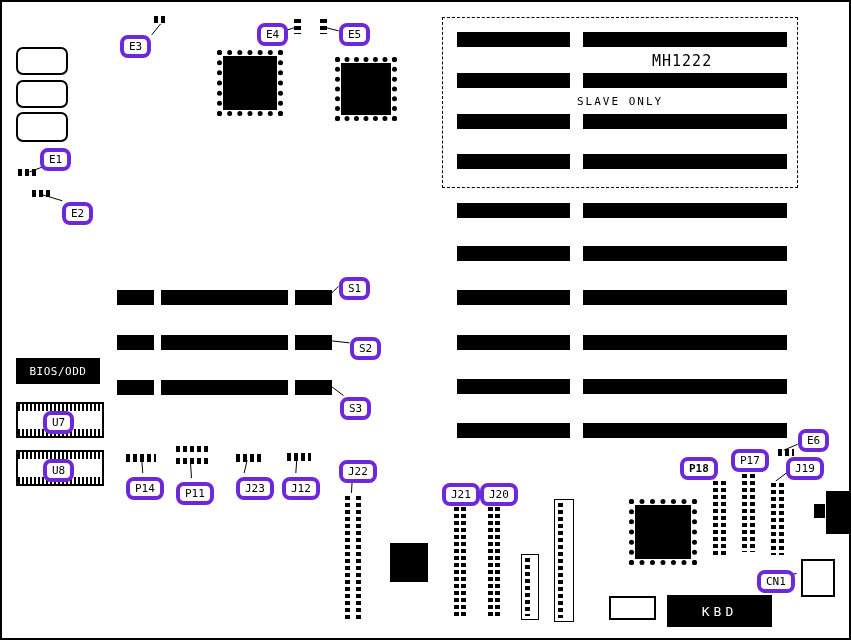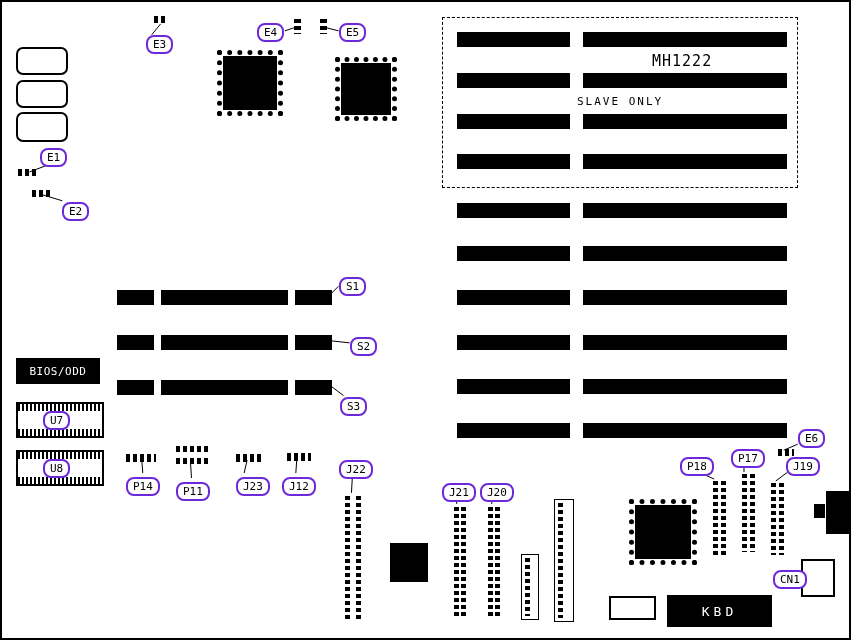--- a/index.html
+++ b/index.html
@@ -1,20 +1,20 @@
 <!DOCTYPE html>
 <html><head>
 <meta charset="utf-8">
 <style>
   * { margin:0; padding:0; box-sizing:border-box; }
   html,body { background:#fff; }
   body { font-family:"DejaVu Sans Mono","Liberation Mono",monospace; color:#000; }
   .board { position:relative; width:851px; height:640px; background:#fff; border:2px solid #000; overflow:hidden; }
 
-  .callout { position:absolute; border:2px solid #6d28d9; border-radius:8px; background:#fff;
+  .callout { position:absolute; border:4px solid #6d28d9; border-radius:8px; background:#fff;
              font-size:11px; line-height:15px; padding:0 5px; white-space:nowrap; z-index:6; }
 
   .cap { position:absolute; left:14px; width:52px; height:28px; border:2px solid #000; border-radius:7px; background:#fff; }
 
   .qfp { position:absolute; border:5px dotted #000; background:transparent; }
   .qfp::after { content:""; position:absolute; inset:1px; background:#000; }
 
   .dashed-box { position:absolute; border:1px dashed #000; }
 
   .isa-slot { position:absolute; left:455px; width:330px; height:15px; background:#000; }
@@ -145,37 +145,37 @@
 
   <div class="blackbox" style="left:388px;top:541px;width:38px;height:39px;"></div>
   <div class="whitebox" style="left:607px;top:594px;width:47px;height:24px;"></div>
   <div class="whitebox" style="left:799px;top:557px;width:34px;height:38px;"></div>
   <div class="blackbox" style="left:824px;top:489px;width:23px;height:43px;"></div>
   <div class="blackbox" style="left:812px;top:502px;width:11px;height:14px;"></div>
   <div class="kbd-box">KBD</div>
 
   <div class="callout" style="left:38px;top:146px;">E1</div>
   <div class="callout" style="left:50px;top:200px;margin-left:10px;">E2</div>
-  <div class="callout" style="left:144px;top:33px;">E3</div>
+  <div class="callout" style="left:118px;top:33px;">E3</div>
   <div class="callout" style="left:255px;top:21px;">E4</div>
   <div class="callout" style="left:337px;top:21px;">E5</div>
   <div class="callout" style="left:796px;top:427px;">E6</div>
 
   <div class="callout" style="left:337px;top:275px;">S1</div>
   <div class="callout" style="left:348px;top:335px;">S2</div>
   <div class="callout" style="left:338px;top:395px;">S3</div>
 
   <div class="callout" style="left:41px;top:409px;">U7</div>
   <div class="callout" style="left:41px;top:457px;">U8</div>
 
   <div class="callout" style="left:124px;top:475px;">P14</div>
   <div class="callout" style="left:174px;top:480px;">P11</div>
   <div class="callout" style="left:228px;top:475px;margin-left:6px;">J23</div>
   <div class="callout" style="left:280px;top:475px;">J12</div>
   <div class="callout" style="left:337px;top:458px;">J22</div>
   <div class="callout" style="left:440px;top:481px;">J21</div>
   <div class="callout" style="left:478px;top:481px;">J20</div>
-  <div class="callout" style="left:678px;top:455px;">P18</div>
+  <div class="callout" style="left:678px;top:455px;font-weight:bold;">P18</div>
   <div class="callout" style="left:729px;top:447px;">P17</div>
   <div class="callout" style="left:784px;top:455px;">J19</div>
-  <div class="callout" style="left:755px;top:568px;margin-left:16px;">CN1</div>
+  <div class="callout" style="left:755px;top:568px;">CN1</div>
 
 </div>
 
 </body></html>

